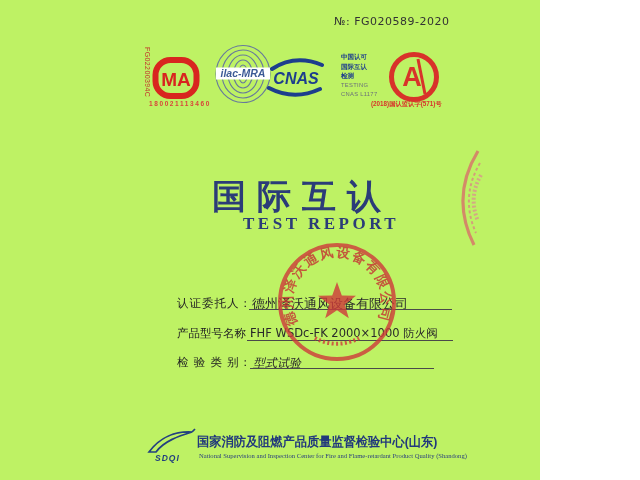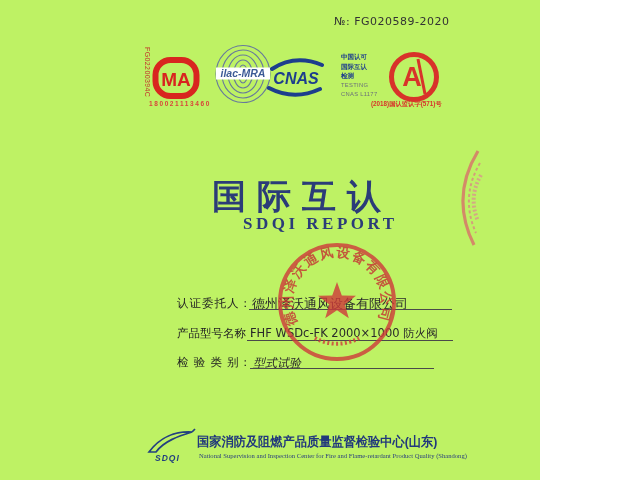--- a/index.html
+++ b/index.html
@@ -100,21 +100,21 @@
   <div class="abs cal-box">
     <svg width="52" height="52" viewBox="0 0 52 52">
       <circle cx="26" cy="26" r="22.5" fill="none" stroke="#d8332a" stroke-width="5"></circle>
       <text x="24" y="35" font-size="27" font-weight="bold" fill="#d8332a" text-anchor="middle">A</text>
       <line x1="30" y1="8" x2="37" y2="43" stroke="#d8332a" stroke-width="3"></line>
     </svg>
   </div>
   <div class="abs cal-approval">(2018)国认监认字(571)号</div>
 
   <div class="abs title-cn">国际互认</div>
-  <div class="abs title-en">SDQI  REPORT</div>
+  <div class="abs title-en">TEST  REPORT</div>
 
   <div class="abs edge-seal">
     <svg width="40" height="98" viewBox="0 0 40 98" opacity="0.7">
       <path d="M30 2 Q2 48 26 96" fill="none" stroke="#dd5f6a" stroke-width="3.2"></path>
       <path d="M32 14 Q12 48 28 84" fill="none" stroke="#dd7c84" stroke-width="2" stroke-dasharray="3 2.5"></path>
       <path d="M33 26 Q20 48 30 72" fill="none" stroke="#dd8c92" stroke-width="4" stroke-dasharray="2 2"></path>
     </svg>
   </div>
 
   <div class="abs field-label f1-label">认证委托人：</div>

